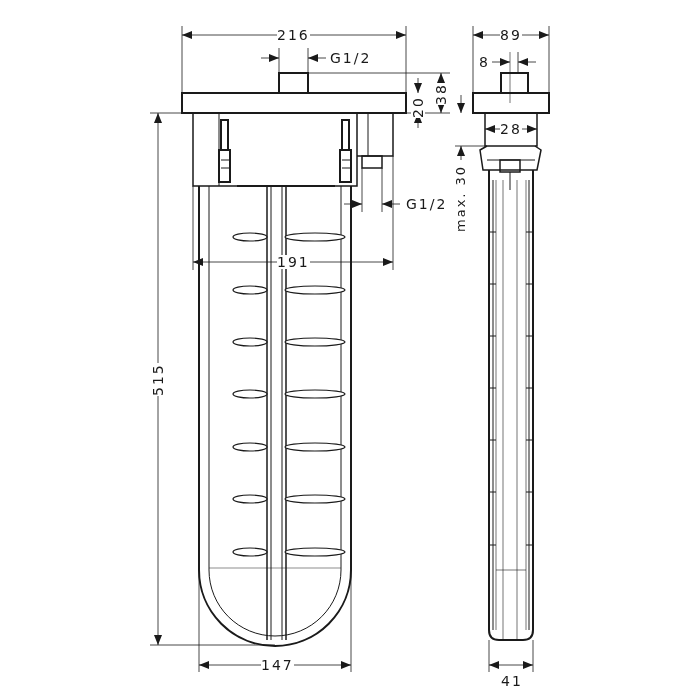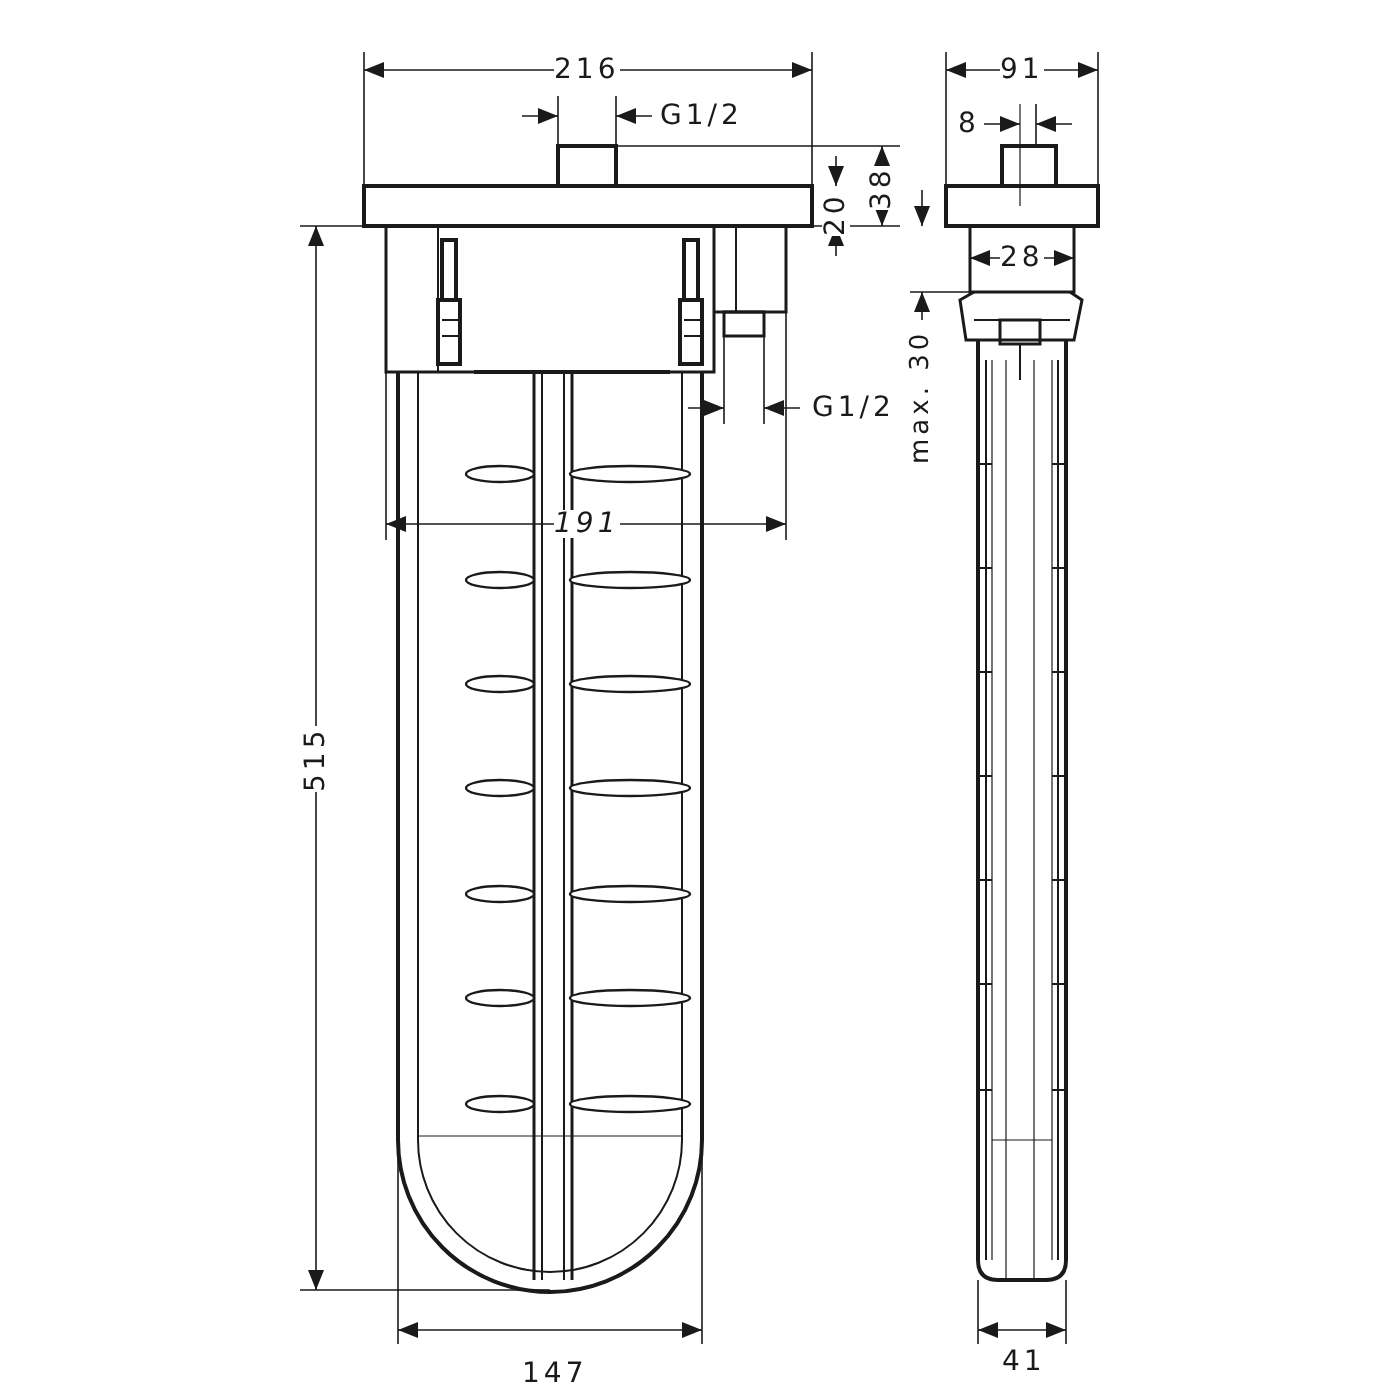--- a/index.html
+++ b/index.html
@@ -156,22 +156,22 @@
       <line x1="533" y1="640" x2="533" y2="672"></line>
       <line x1="489" y1="665" x2="533" y2="665" marker-start="url(#arr)" marker-end="url(#arr)"></line>
     </g>
   </g>
 </svg>
 
 <span class="dim-label" style="left:277px;top:28px;">216</span>
 <span class="dim-label" style="left:330px;top:51px;">G1/2</span>
 <span class="dim-label vert" style="left:411px;top:118px;transform:rotate(-90deg);">20</span>
 <span class="dim-label vert" style="left:434px;top:105px;transform:rotate(-90deg);">38</span>
-<span class="dim-label" style="left:277px;top:255px;font-style:italic;">191</span>
+<span class="dim-label" style="left:277px;top:255px;">191</span>
 <span class="dim-label" style="left:406px;top:197px;">G1/2</span>
 <span class="dim-label vert" style="left:151px;top:396px;transform:rotate(-90deg);">515</span>
-<span class="dim-label" style="left:261px;top:680px;">147</span>
-<span class="dim-label" style="left:500px;top:28px;">91</span>
+<span class="dim-label" style="left:261px;top:658px;">147</span>
+<span class="dim-label" style="left:500px;top:28px;">89</span>
 <span class="dim-label" style="left:479px;top:55px;">8</span>
 <span class="dim-label" style="left:500px;top:122px;">28</span>
 <span class="dim-label vert" style="left:454px;top:232px;transform:rotate(-90deg);font-size:13px;">max. 30</span>
 <span class="dim-label" style="left:501px;top:674px;">41</span>
 </div>
 
 </body></html>

